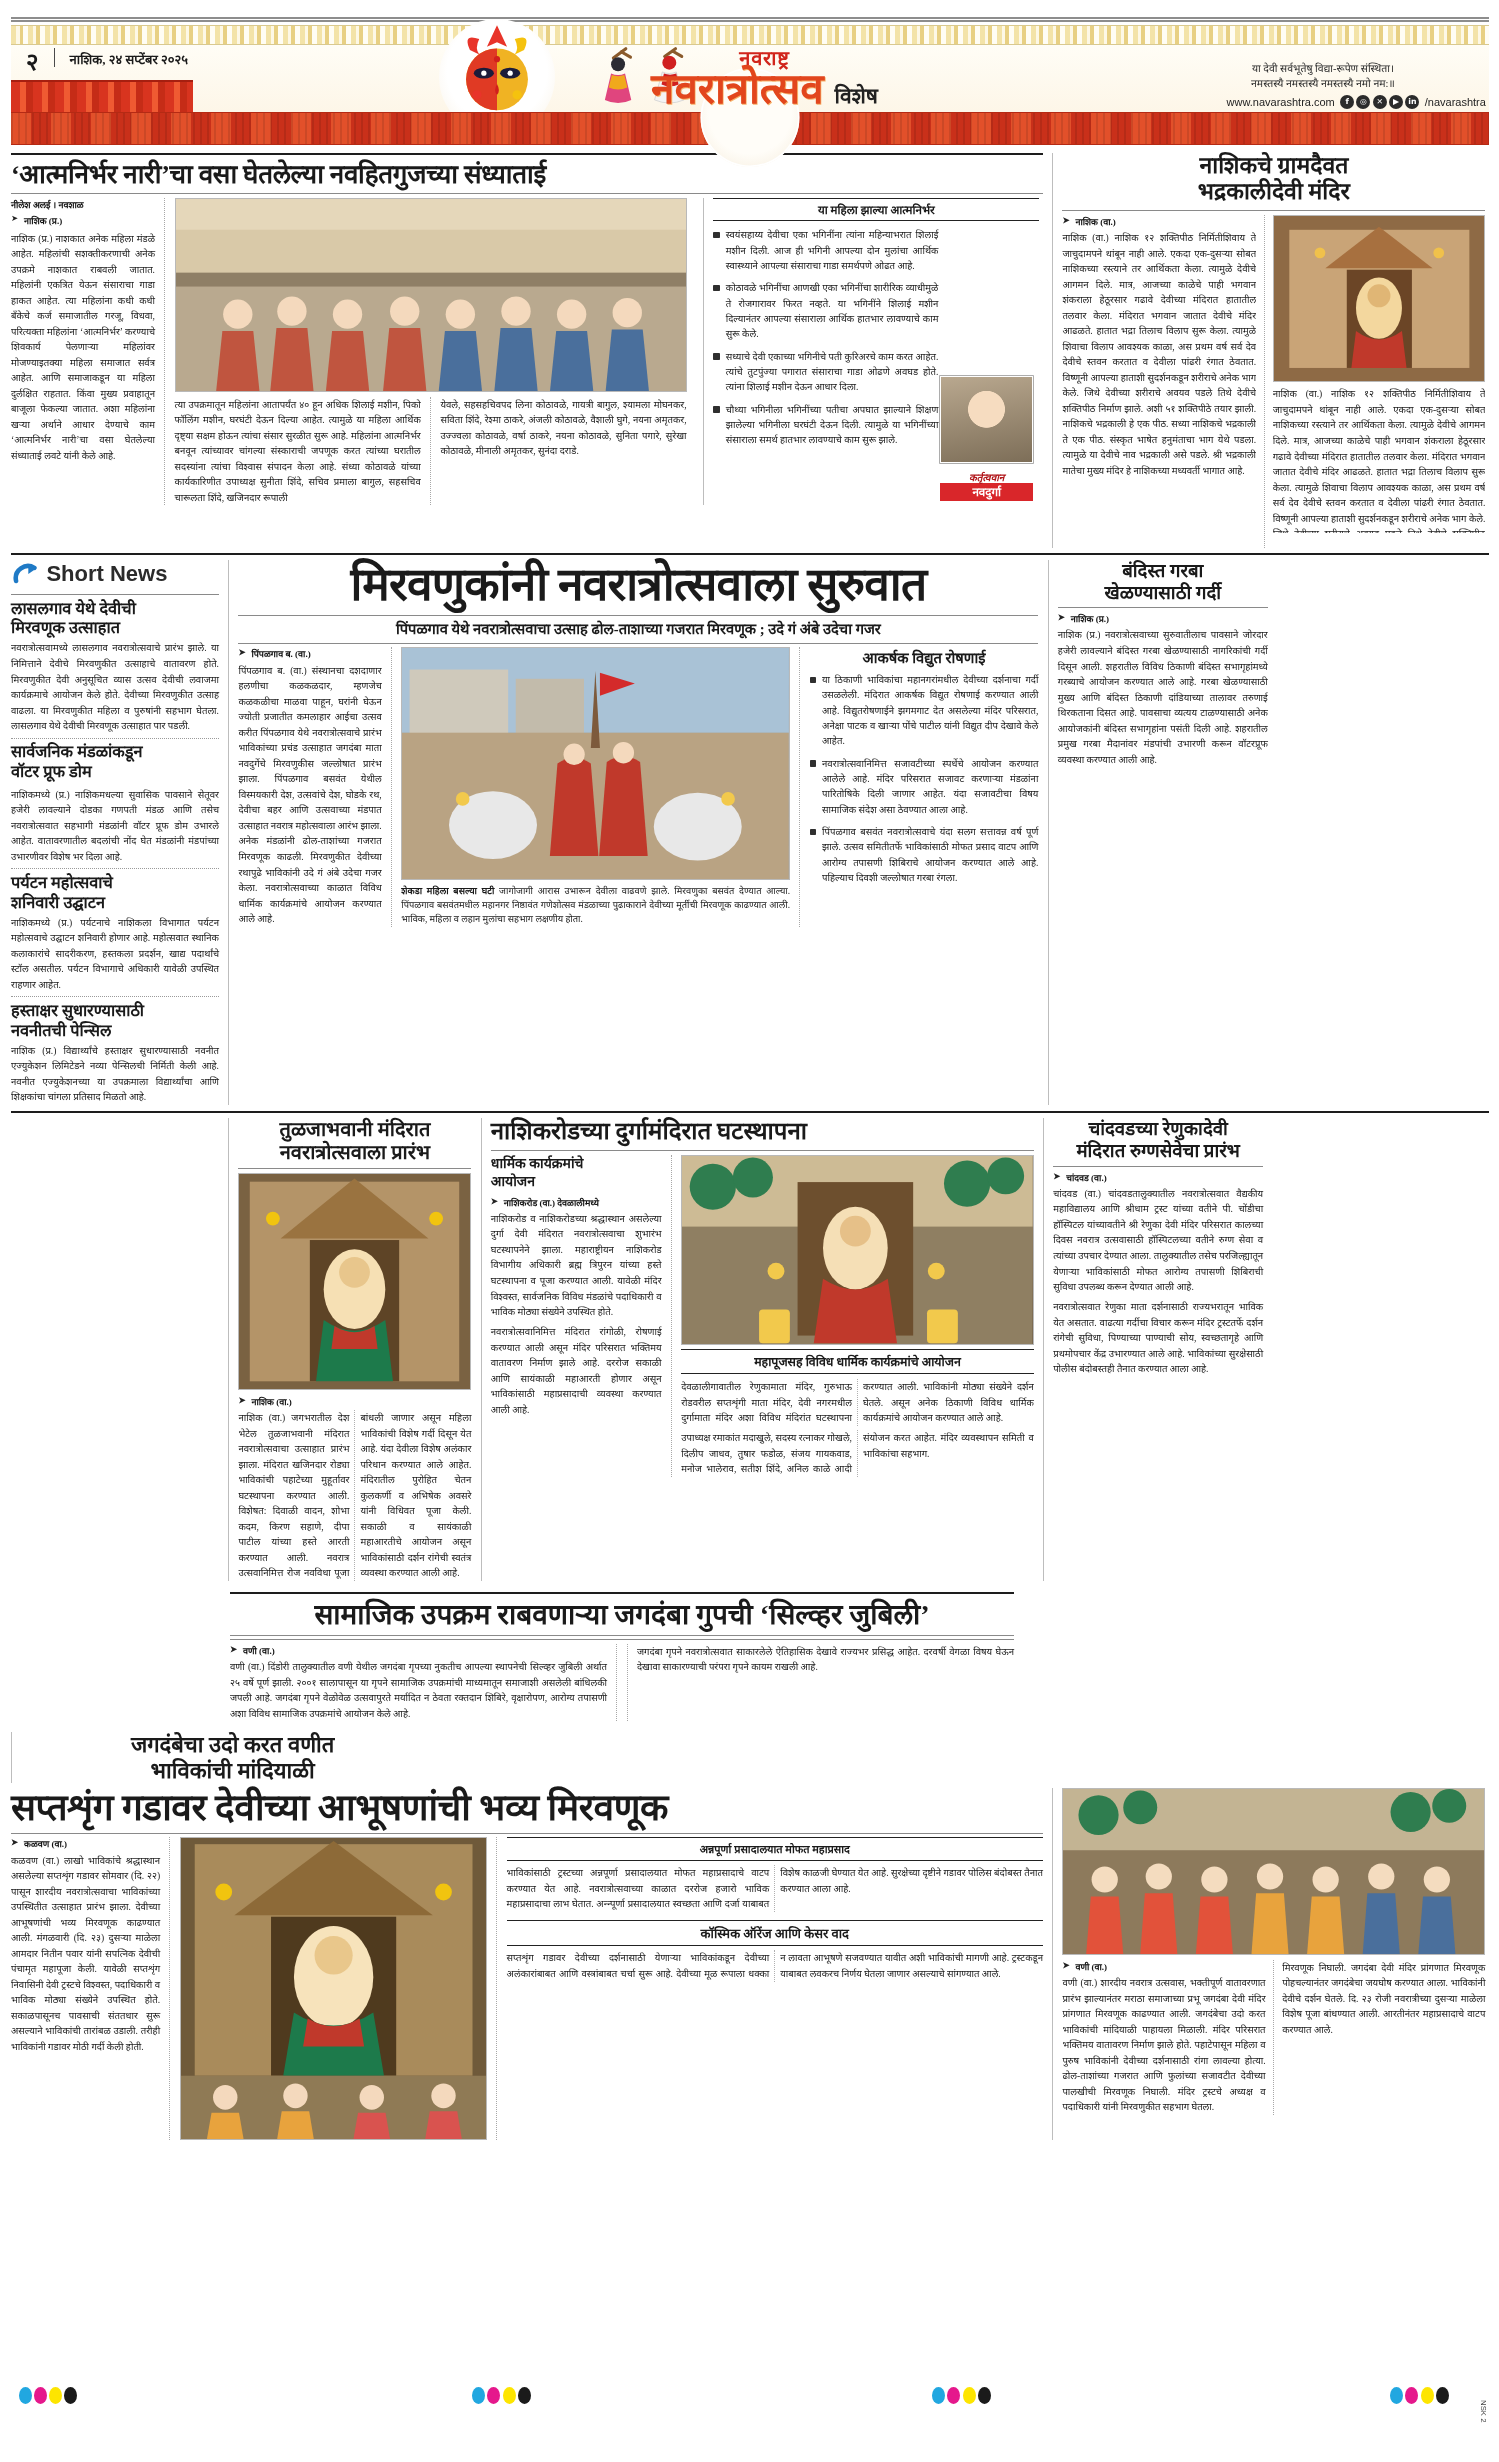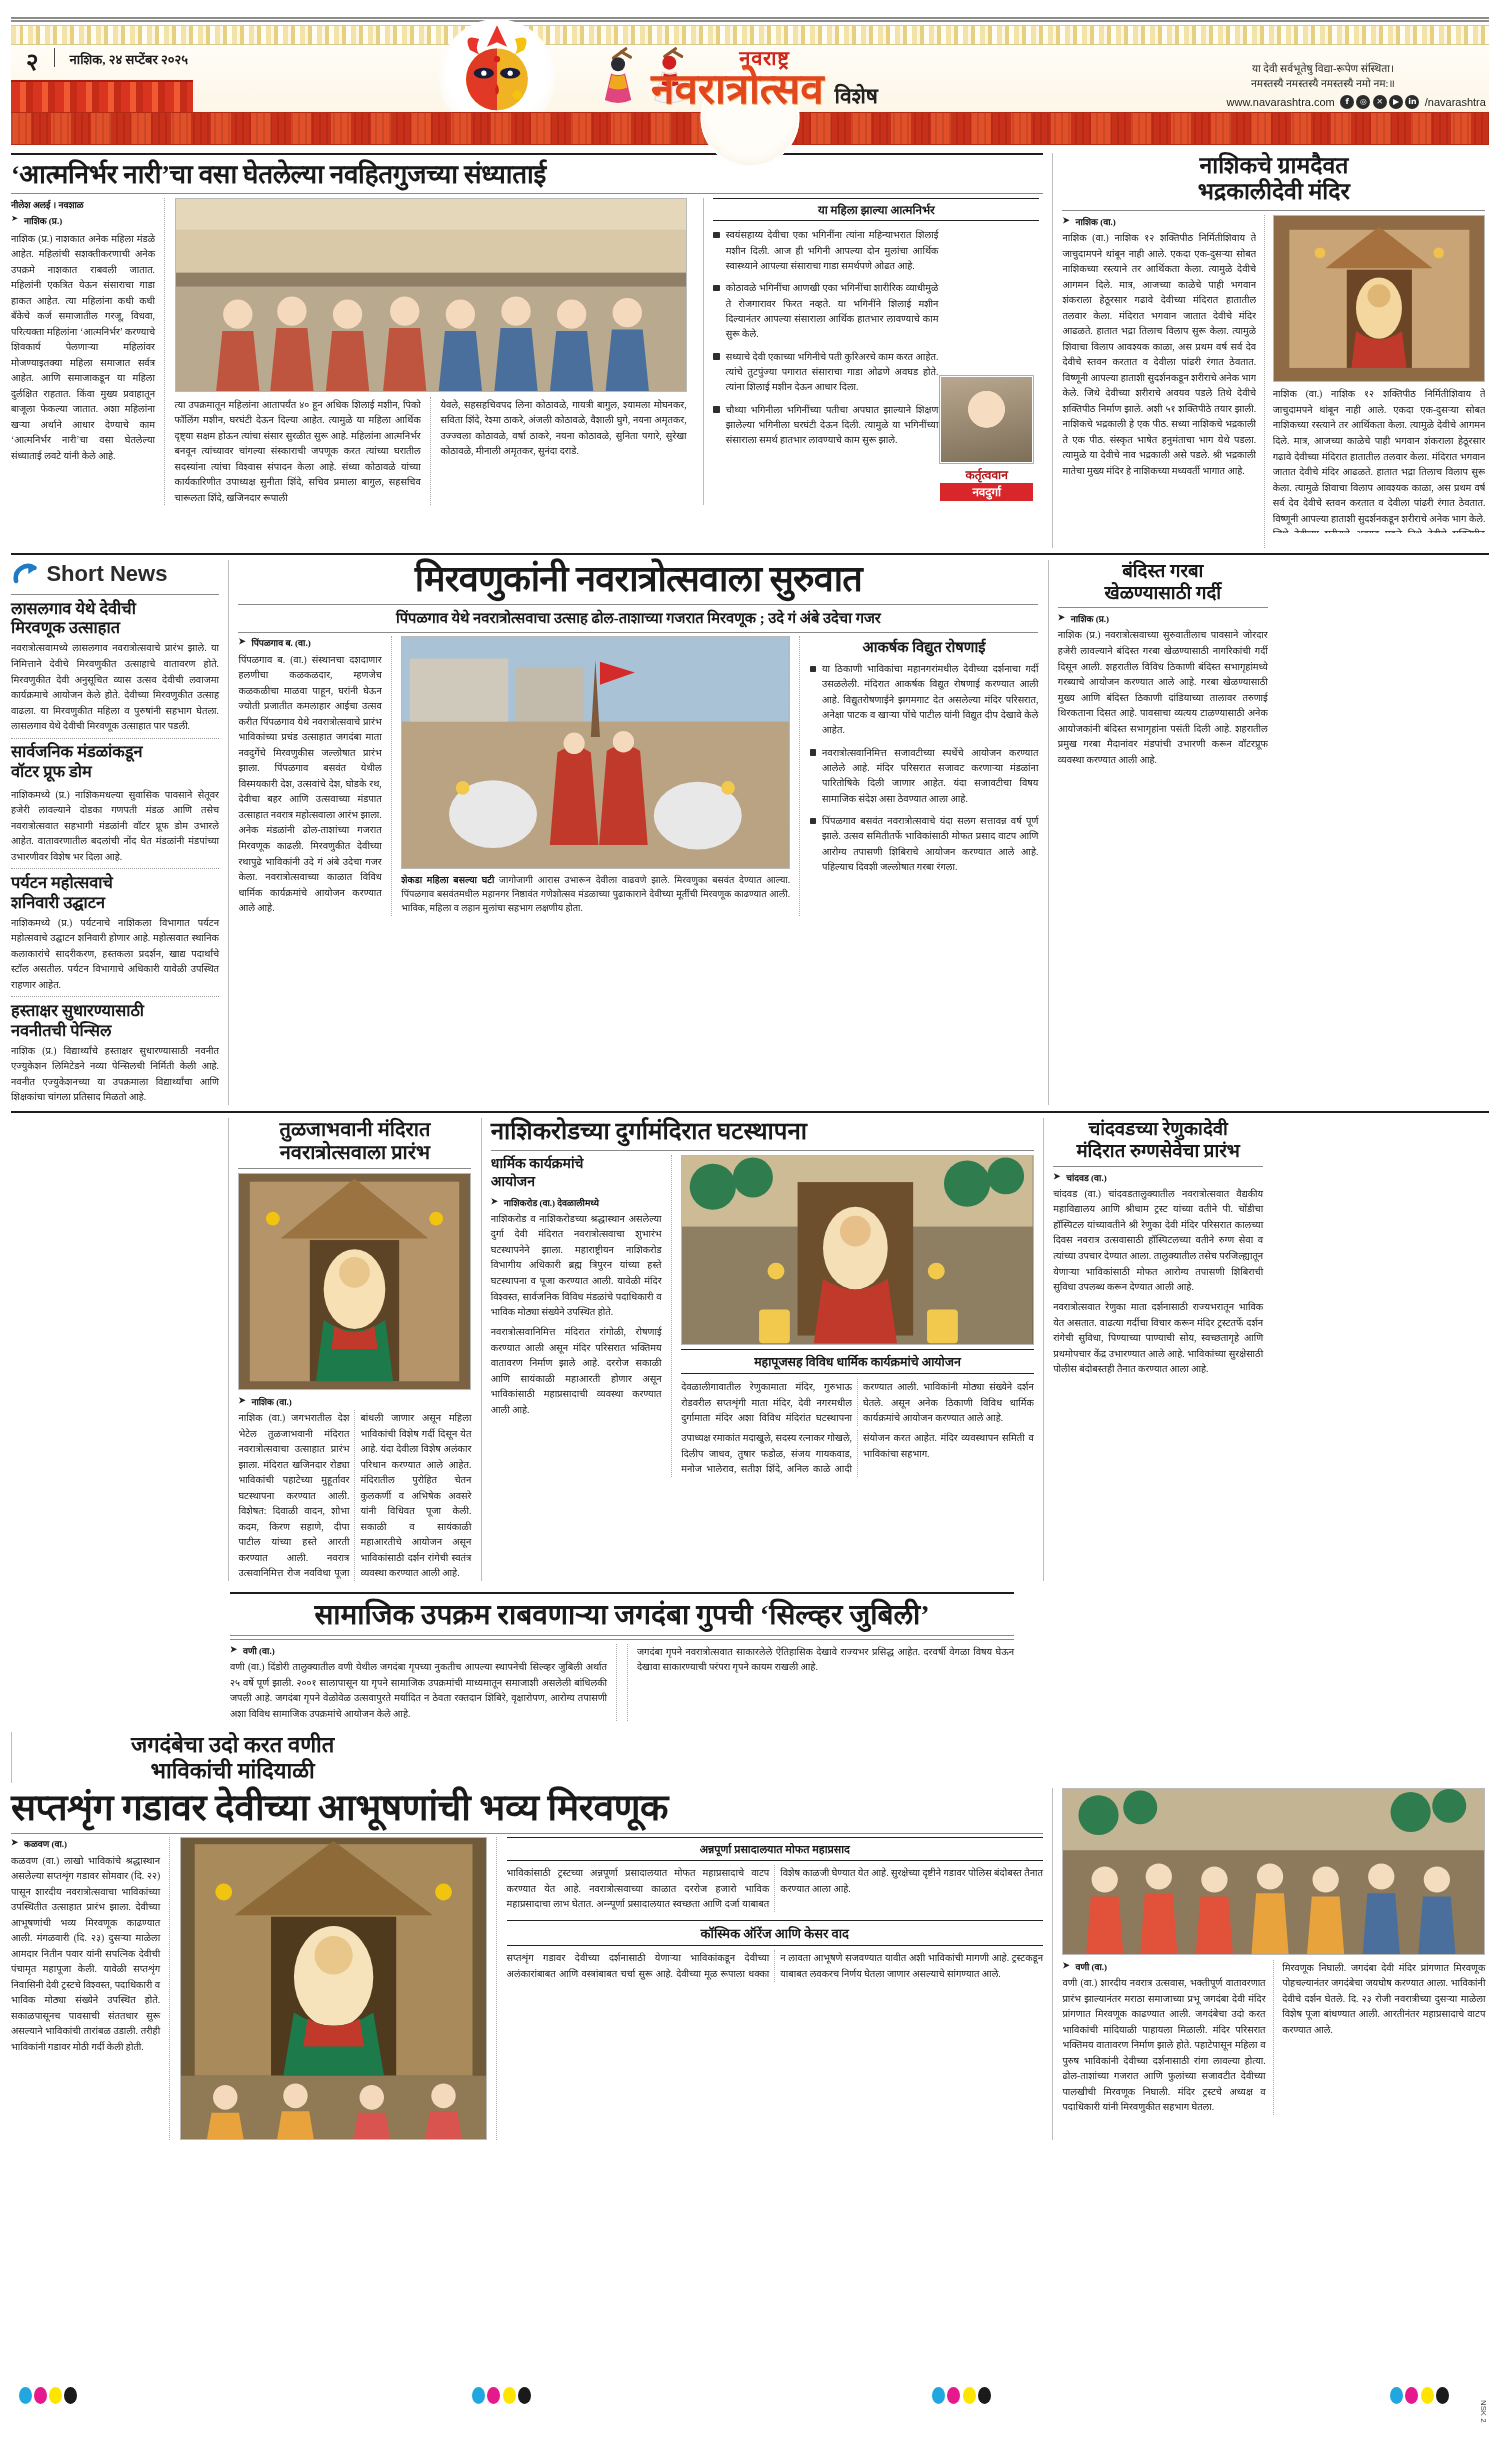--- a/index.html
+++ b/index.html
@@ -184,21 +184,21 @@
 
   .inset-portrait {
     position:absolute; width:93px; height:87px; right:6.2px; bottom:42px;
     border:1.6px solid #fff; box-shadow:0 0 0 0.8px #999;
     background:radial-gradient(circle at 50% 38%,#f6dcc0 0 26%,transparent 27%),
       linear-gradient(170deg,#b9a88f,#7d6e58);
   }
   .navdurga-tag {
     position:absolute; right:6.2px; bottom:4.7px; width:93px; text-align:center;
   }
-  .navdurga-tag .t1 { font-size:12px; font-weight:700; color:#b1161a; line-height:1.1; }
+  .navdurga-tag .t1 { font-size:10px; font-weight:700; color:#b1161a; line-height:1.1;font-style:italic; }
   .navdurga-tag .t2 { background:#d9262a; color:#fff; font-weight:700; font-size:11.6px; padding:1.6px 0; }
 </style>
 </head>
 <body>
 
 <div class="page">
 
   <div class="masthead">
     <div class="mast-rules">
         <i></i>
@@ -432,21 +432,21 @@
       <div>
         <h3 class="hl-sm" style="white-space:pre-line; font-size:16.3px;">हस्ताक्षर सुधारण्यासाठी
 नवनीतची पेन्सिल</h3>
         <div class="body" style="margin-top:3.1px;">नाशिक (प्र.) विद्यार्थ्यांचे हस्ताक्षर सुधारण्यासाठी नवनीत एज्युकेशन लिमिटेडने नव्या पेन्सिलची निर्मिती केली आहे. नवनीत एज्युकेशनच्या या उपक्रमाला विद्यार्थ्यांचा आणि शिक्षकांचा चांगला प्रतिसाद मिळतो आहे.</div>
       </div>
     </div>
 
     <div class="vrule"></div>
 
     <div style="width:800px;">
-      <h1 class="hl-xl" style="text-align:center; font-size:36px; letter-spacing:-0.8px;">मिरवणुकांनी नवरात्रोत्सवाला सुरुवात</h1>
+      <h1 class="hl-xl" style="text-align:center; font-size:46px; letter-spacing:-0.8px;">मिरवणुकांनी नवरात्रोत्सवाला सुरुवात</h1>
       <div class="hr1" style="margin:4.7px 0 3.9px;"></div>
       <div class="sub" style="text-align:center; font-size:14.7px;">पिंपळगाव येथे नवरात्रोत्सवाचा उत्साह ढोल-ताशाच्या गजरात मिरवणूक ; उदे गं अंबे उदेचा गजर</div>
       <div class="hr1"></div>
 
       <div style="display:flex; gap:9.3px; margin-top:3.1px;">
         <div style="width:146px;">
           <div class="arrowbullet byline">पिंपळगाव ब. (वा.)</div>
           <div class="body">पिंपळगाव ब. (वा.) संस्थानचा दशदाणार हलणीचा कळकळदार, म्हणजेच कळकळीचा माळवा पाहून, घरांनी घेऊन ज्योती प्रजातीत कमलाहार आईचा उत्सव करीत पिंपळगाव येथे नवरात्रोत्सवाचे प्रारंभ भाविकांच्या प्रचंड उत्साहात जगदंबा माता नवदुर्गेचे मिरवणुकीस जल्लोषात प्रारंभ झाला. पिंपळगाव बसवंत येथील विस्मयकारी देश, उत्सवांचे देश, घोडके रथ, देवीचा बहर आणि उत्सवाच्या मंडपात उत्साहात नवरात्र महोत्सवाला आरंभ झाला. अनेक मंडळांनी ढोल-ताशांच्या गजरात मिरवणूक काढली. मिरवणुकीत देवीच्या रथापुढे भाविकांनी उदे गं अंबे उदेचा गजर केला. नवरात्रोत्सवाच्या काळात विविध धार्मिक कार्यक्रमांचे आयोजन करण्यात आले आहे.</div>
         </div>
         <div class="vdot"></div>

